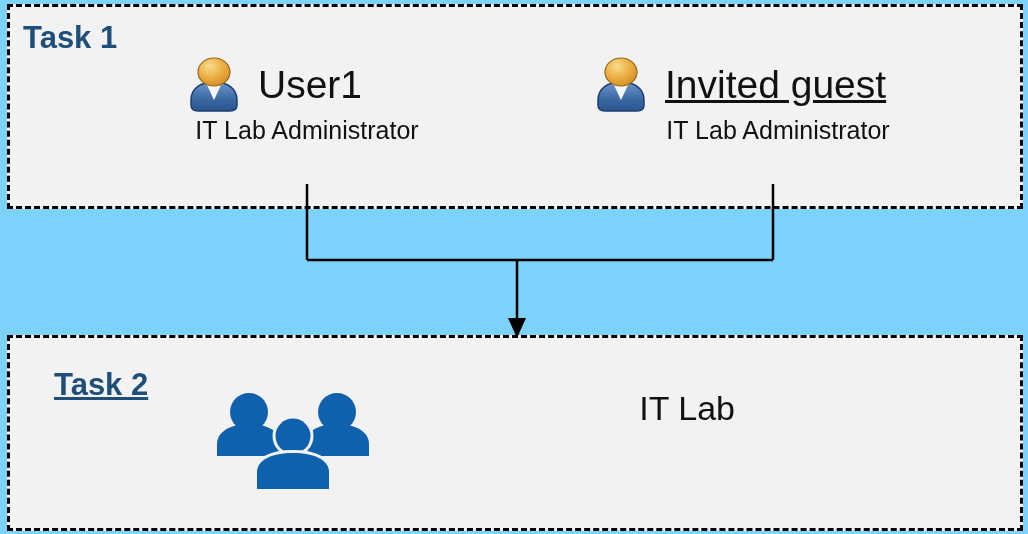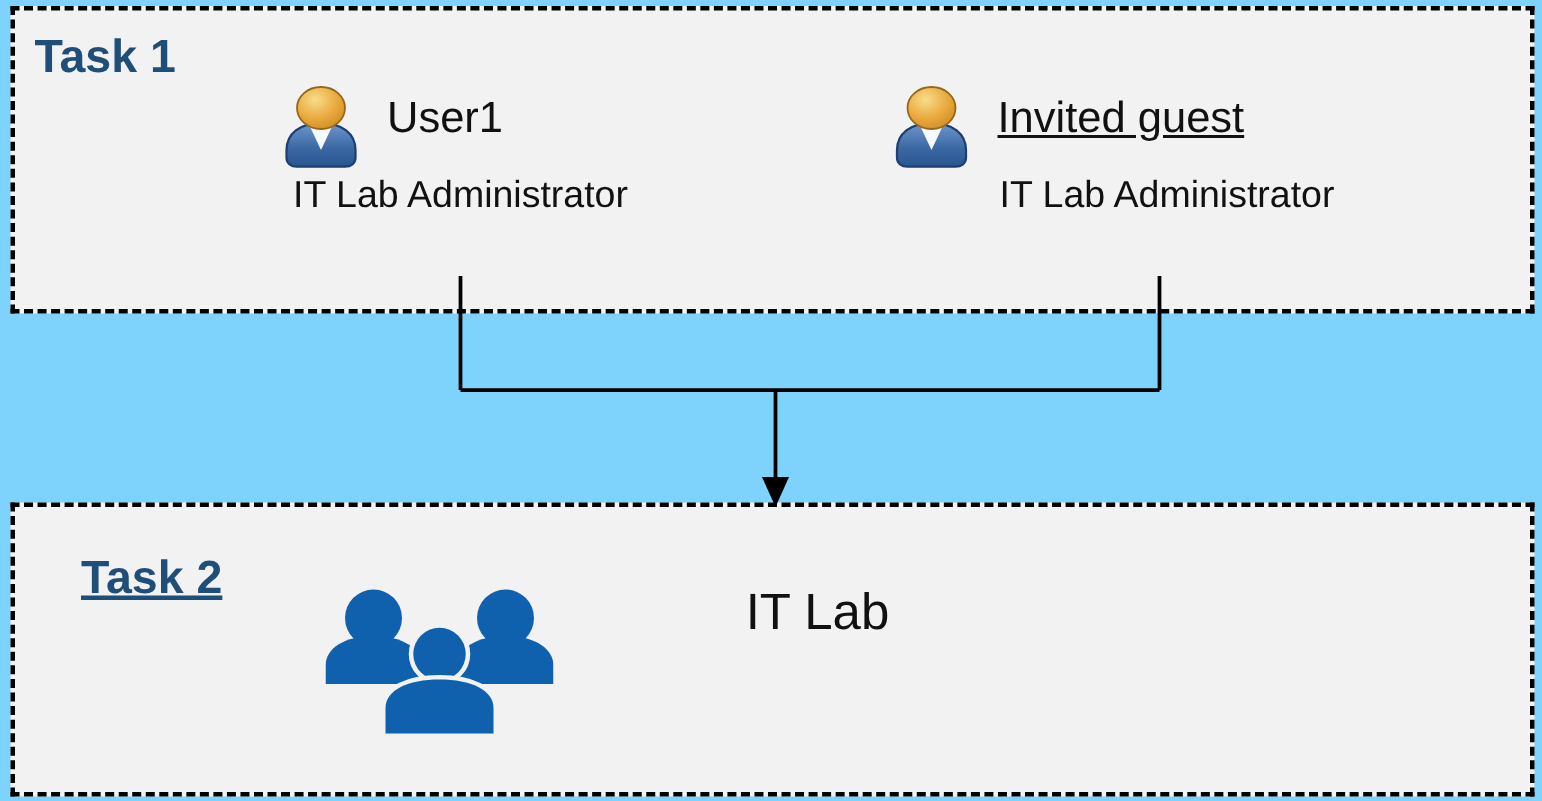--- a/index.html
+++ b/index.html
@@ -30,21 +30,21 @@
   .task1 .task-label { left: 13px; top: 14px; }
   .task2 .task-label { left: 44px; top: 30px; text-decoration: underline; }
 
   .person-icon { position: absolute; width: 52px; height: 56px; }
   .person-icon.left  { left: 178px; top: 50px; }
   .person-icon.right { left: 585px; top: 50px; }
 
   .person-name {
     position: absolute;
     top: 57px;
-    font-size: 29px;
+    font-size: 39px;
     color: #111111;
     line-height: 1.1;
     white-space: nowrap;
   }
   .person-name.left  { left: 248px; }
   .person-name.right { left: 655px; text-decoration: underline; }
 
   .person-role {
     position: absolute;
     top: 109px;
@@ -61,21 +61,21 @@
   .group-icon { position: absolute; left: 207px; top: 54px; width: 152px; height: 98px; }
 
   .group-name {
     position: absolute;
     left: 345px;
     top: 50px;
     width: 380px;
     font-size: 34px;
     color: #111111;
     line-height: 40px;
-    text-align: center;
+    text-align: right;
   }
 
   .connector-overlay {
     position: absolute;
     left: 0; top: 0;
     width: 1028px; height: 534px;
     pointer-events: none;
   }
 </style>
 </head>

